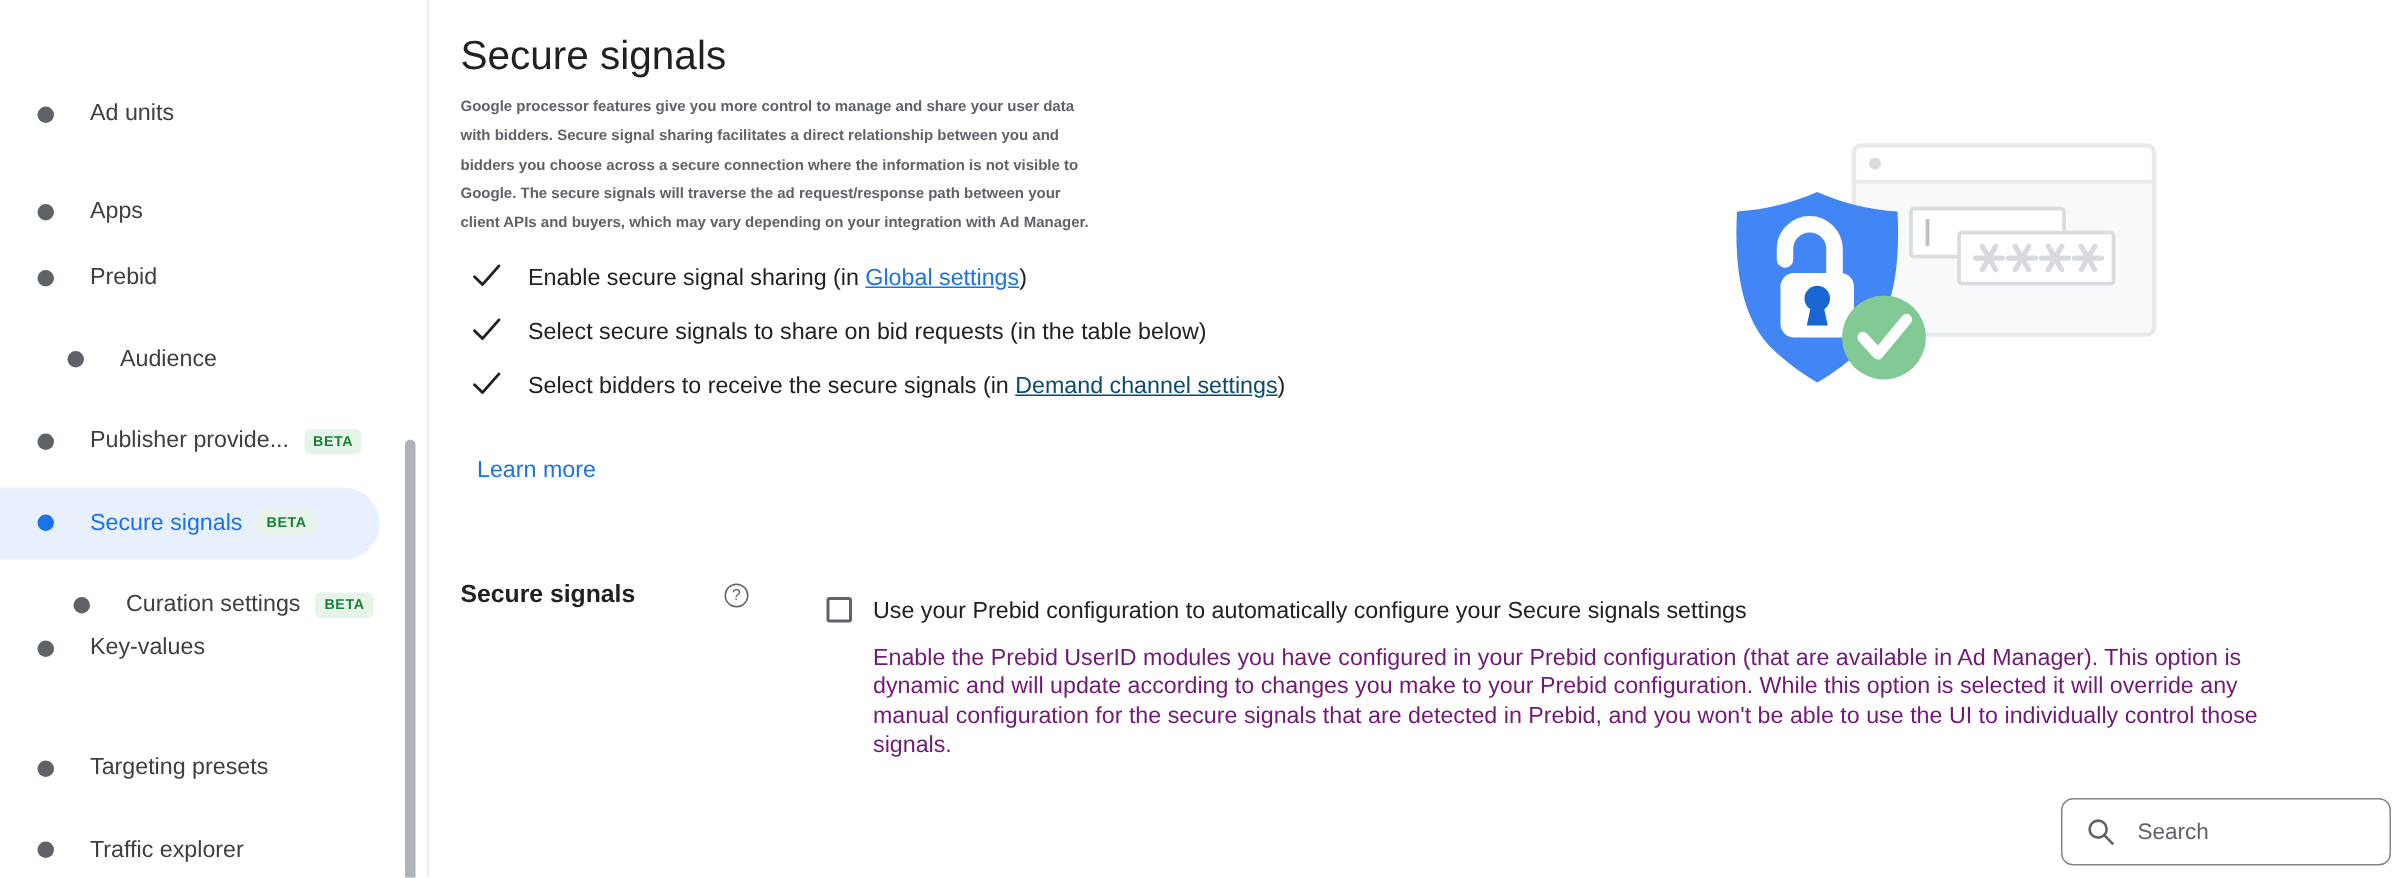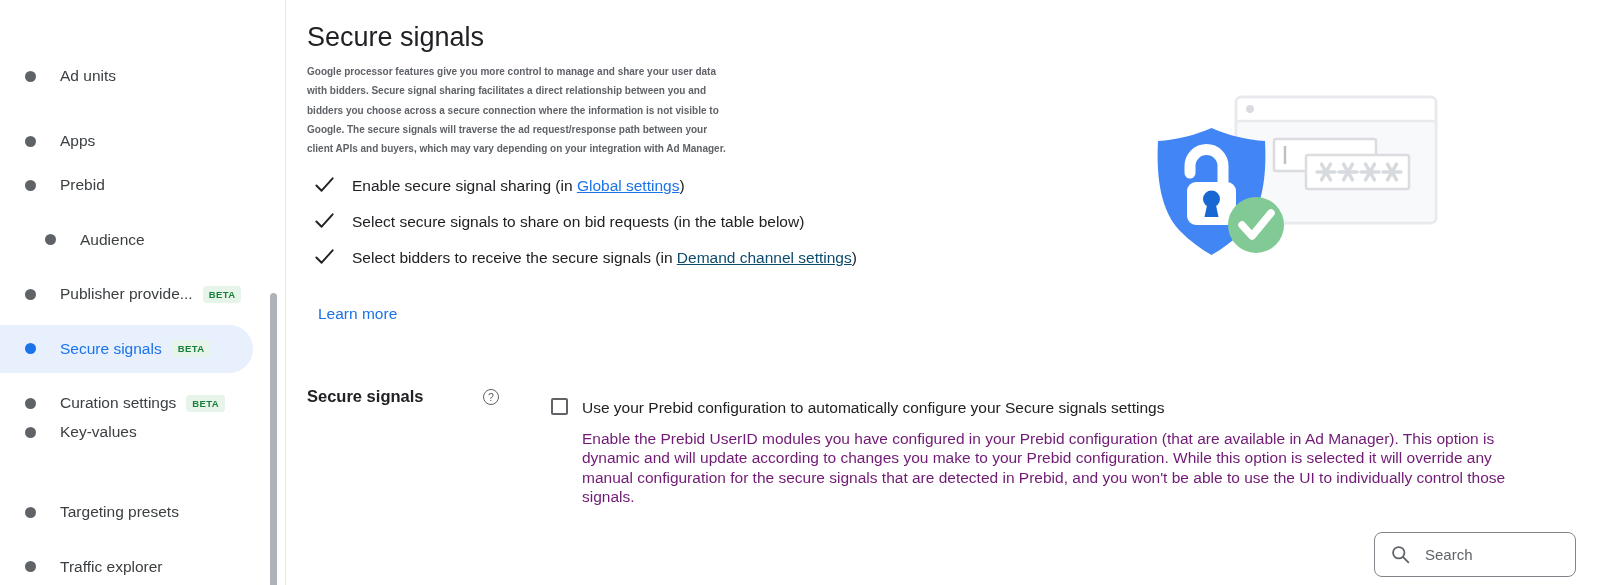--- a/index.html
+++ b/index.html
@@ -37,21 +37,21 @@
   a.link-purple { color:#0c4a6e; text-decoration:underline; cursor:pointer; }
 
   .learn-more { position:absolute; left:318px; top:305px; font-size:15.5px; font-weight:500; color:#1A73E8; text-decoration:none; cursor:pointer; }
 
   .section-label { position:absolute; left:307px; top:387px; font-size:16.5px; font-weight:600; color:#202124; }
   .help-icon { position:absolute; left:483px; top:389px; width:16px; height:16px; border:1.5px solid #5F6368; border-radius:50%; color:#5F6368; font-size:10.5px; display:flex; align-items:center; justify-content:center; cursor:pointer; }
   .checkbox { position:absolute; left:551px; top:398px; width:17px; height:17px; border:2px solid #5F6368; border-radius:2px; background:#fff; cursor:pointer; }
   .checkbox-label { position:absolute; left:582px; top:399px; font-size:15.5px; color:#202124; cursor:pointer; }
   .checkbox-desc { position:absolute; left:582px; top:429px; margin:0; font-size:15.5px; line-height:19.3px; color:#701a75; white-space:pre-line; }
 
-  .search-box { position:absolute; left:1374px; top:532px; width:202px; height:45px; border:1px solid #80868B; border-radius:8px; display:flex; align-items:center; padding-left:15px; background:#fff; }
+  .search-box { position:absolute; left:1374px; top:532px; width:220px; height:45px; border:1px solid #80868B; border-radius:8px; display:flex; align-items:center; padding-left:15px; background:#fff; }
   .search-box input { border:none; outline:none; background:transparent; margin-left:12px; width:140px; font-size:15px; color:#202124; font-family:"Liberation Sans", sans-serif; }
   .search-box input::placeholder { color:#5F6368; }
 
   .illustration { position:absolute; left:1128px; top:82px; width:322px; height:188px; }
 </style>
 </head>
 <body>
 
 <div class="app">
 
@@ -77,21 +77,21 @@
         <div class="nav-item" style="top: 270px;">
           <span class="bullet-icon"></span>
           <span class="nav-label">Publisher provide...</span>
           <span class="beta-badge">BETA</span>
         </div>
         <div class="nav-item selected" style="top: 324.5px;">
           <span class="bullet-icon"></span>
           <span class="nav-label">Secure signals</span>
           <span class="beta-badge">BETA</span>
         </div>
-        <div class="nav-item" style="top: 379px;">
+        <div class="nav-item" style="top: 379px; margin-left: 24px;">
           <span class="bullet-icon"></span>
           <span class="nav-label">Curation settings</span>
           <span class="beta-badge">BETA</span>
         </div>
         <div class="nav-item" style="top: 408px;">
           <span class="bullet-icon"></span>
           <span class="nav-label">Key-values</span>
         </div>
         <div class="nav-item" style="top: 488px;">
           <span class="bullet-icon"></span>

